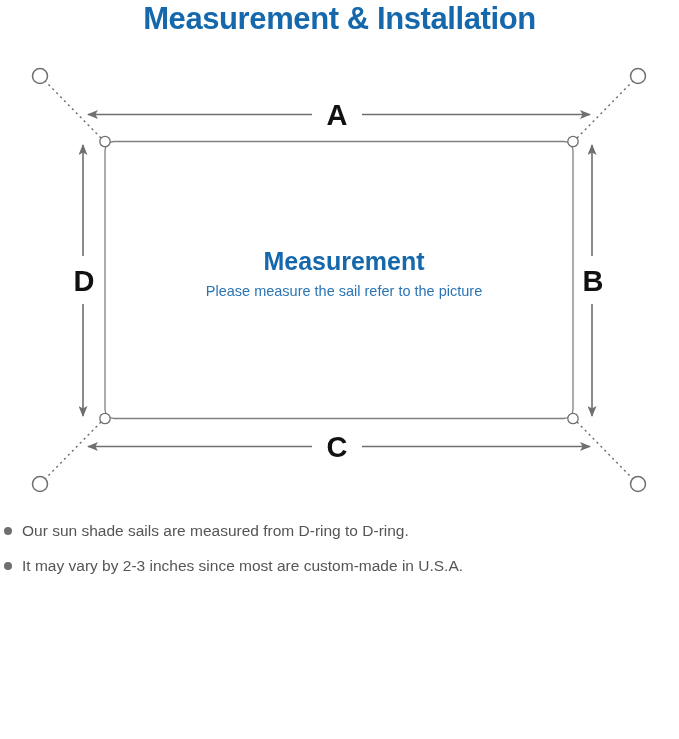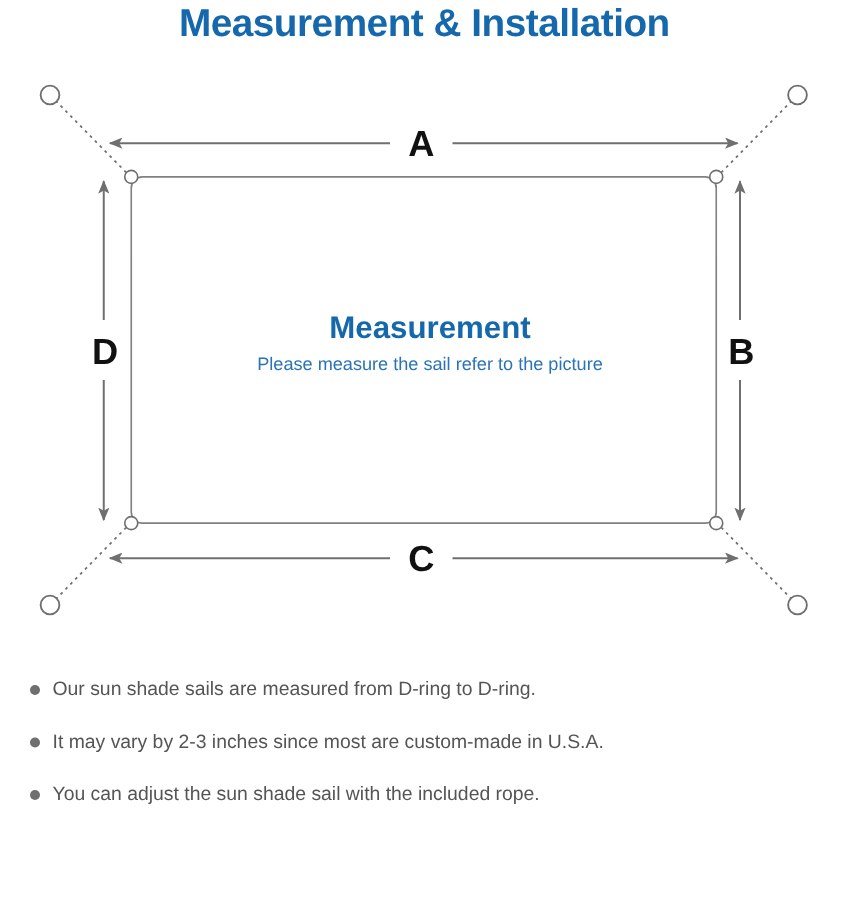--- a/index.html
+++ b/index.html
@@ -43,23 +43,22 @@
     position: absolute;
     left: 0;
     top: 520px;
     width: 679px;
   }
   .note-row {
     position: relative;
     display: flex;
     align-items: flex-start;
     margin-bottom: 14px;
-    padding-left: 24px;
+    padding-left: 4px;
     padding-right: 6px;
-    margin-top: 21px;
   }
   .bullet {
     flex: 0 0 auto;
     width: 8px;
     height: 8px;
     border-radius: 50%;
     background: #6f6f6f;
     margin-top: 7px;
     margin-right: 10px;
   }
@@ -135,19 +134,15 @@
 
   <div class="notes">
     <div class="note-row">
       <span class="bullet"></span>
       <span class="note-text">Our sun shade sails are measured from D-ring to D-ring.</span>
     </div>
     <div class="note-row">
       <span class="bullet"></span>
       <span class="note-text">It may vary by 2-3 inches since most are custom-made in U.S.A.</span>
     </div>
-    <div class="note-row">
-      <span class="bullet"></span>
-      <span class="note-text">You can adjust the sun shade sail with the included rope.</span>
-    </div>
   </div>
 
 </div>
 
 </body></html>

